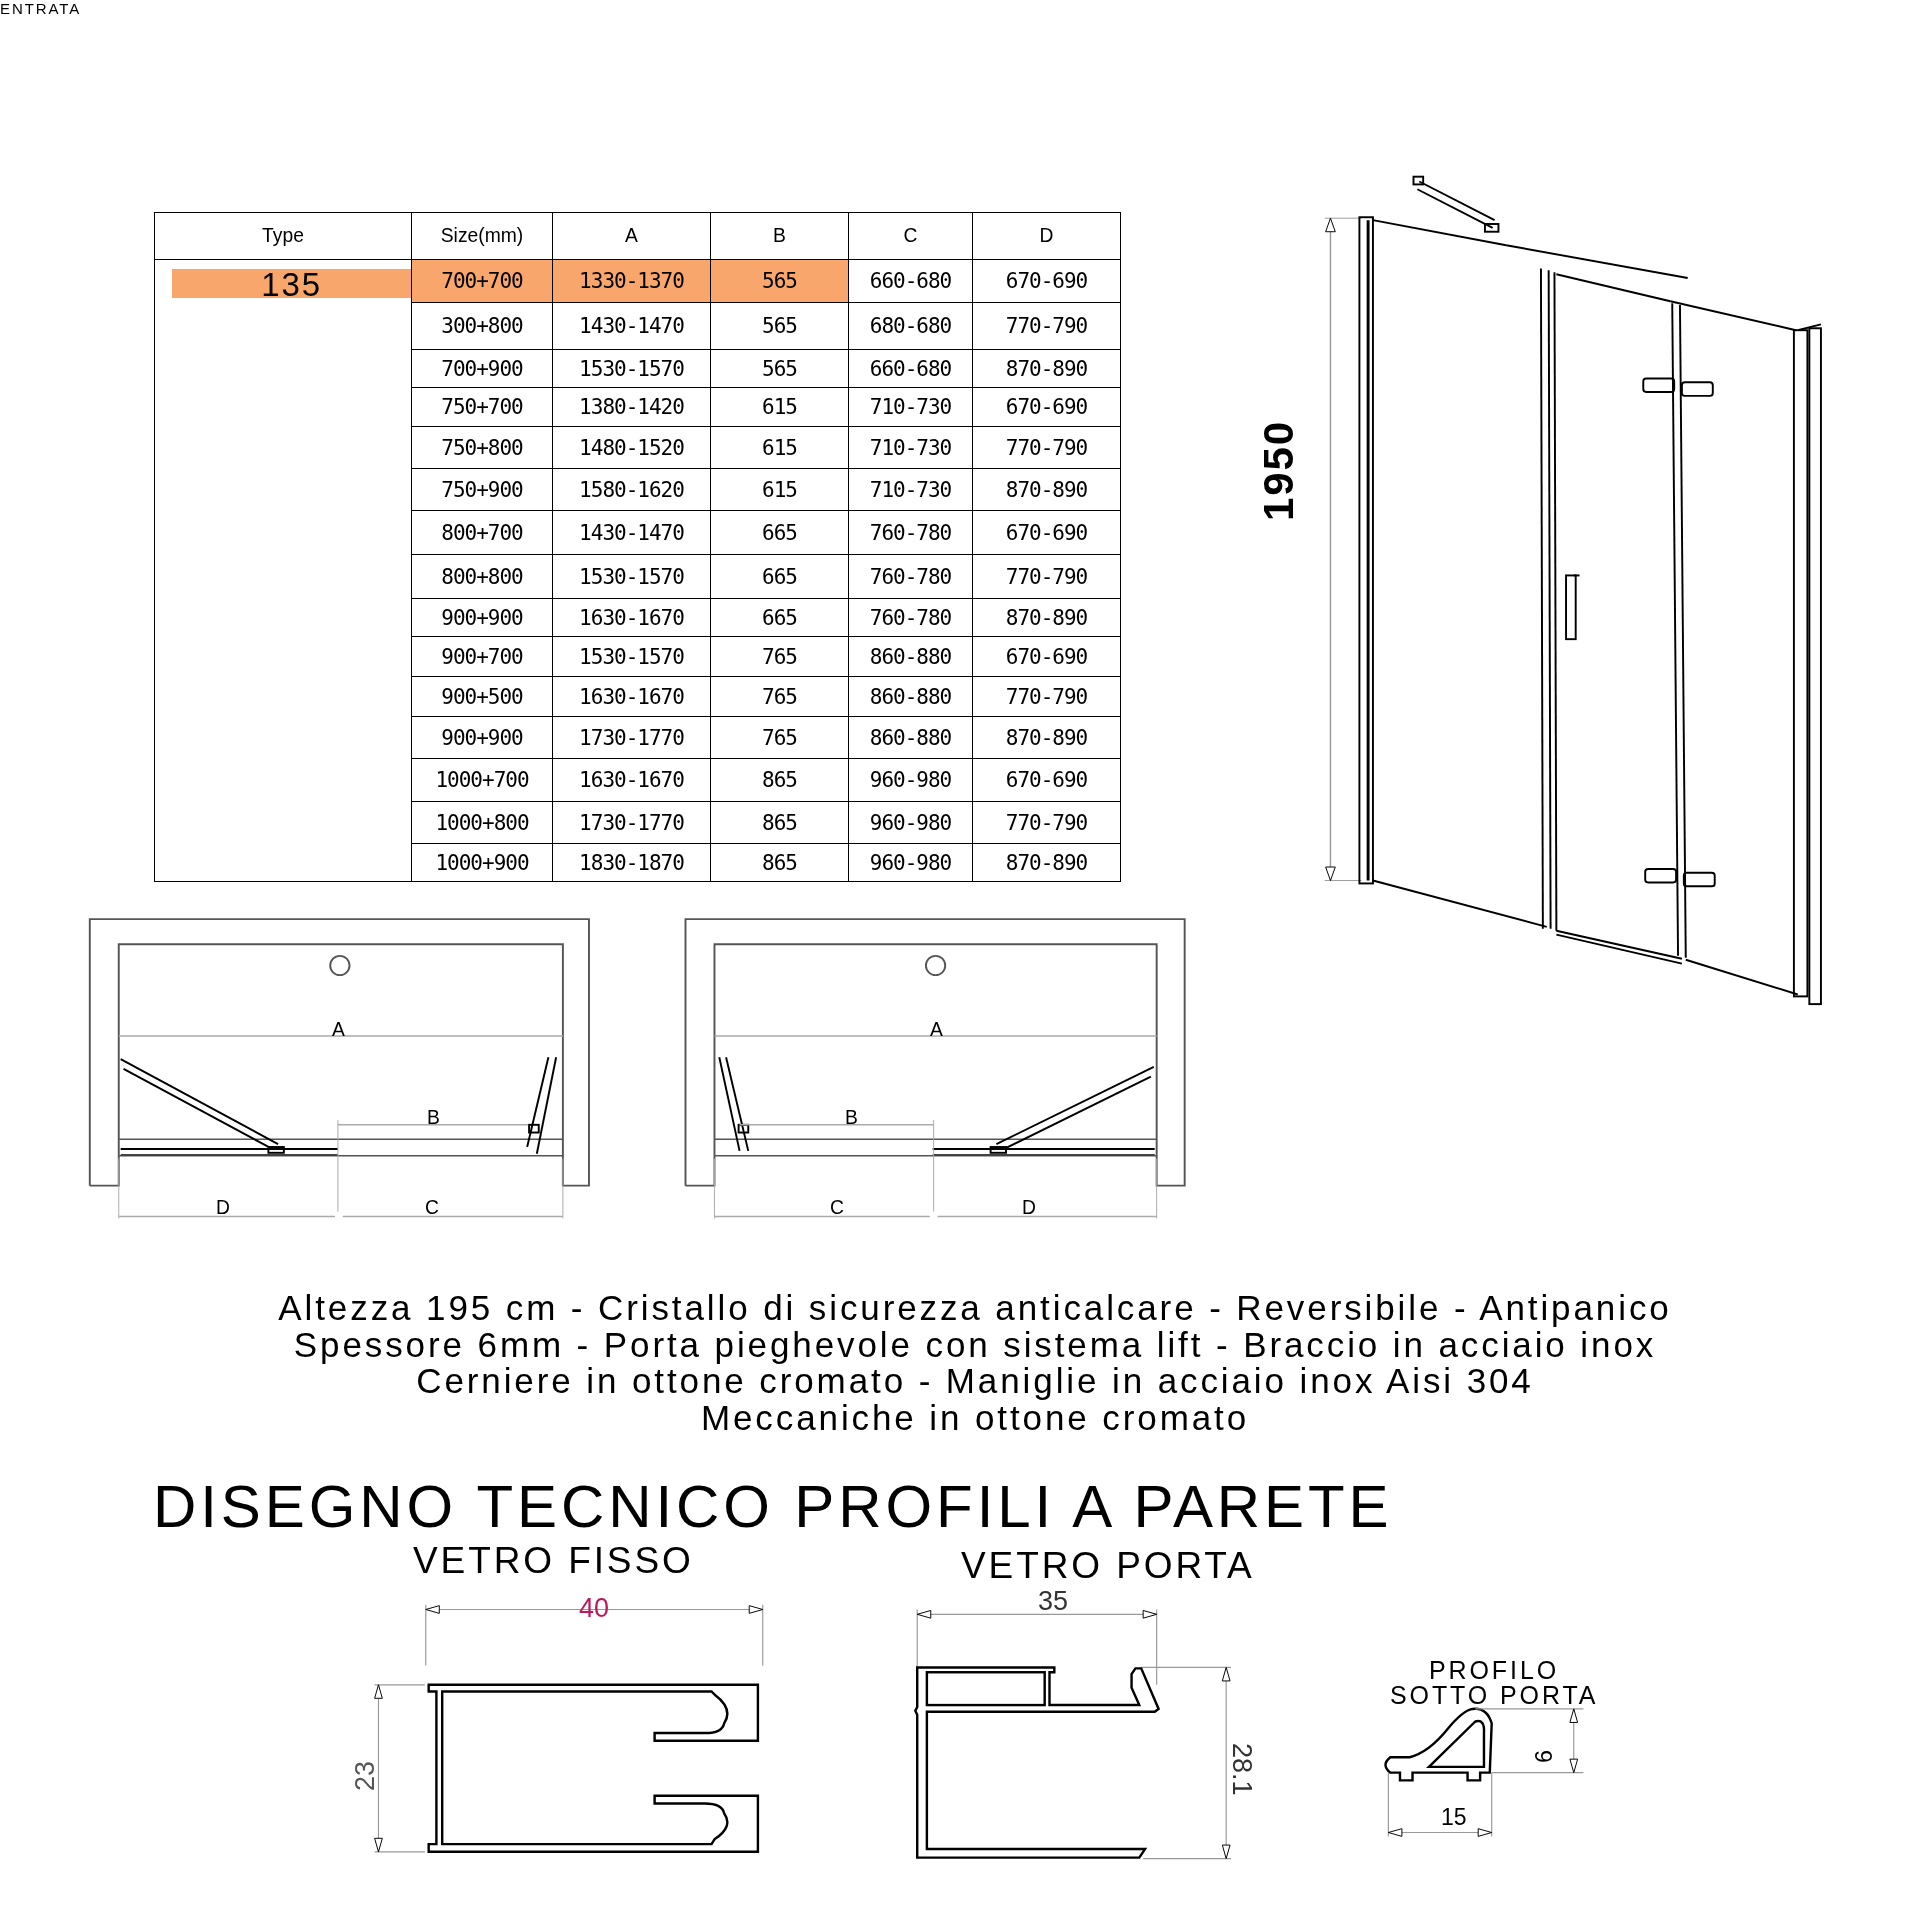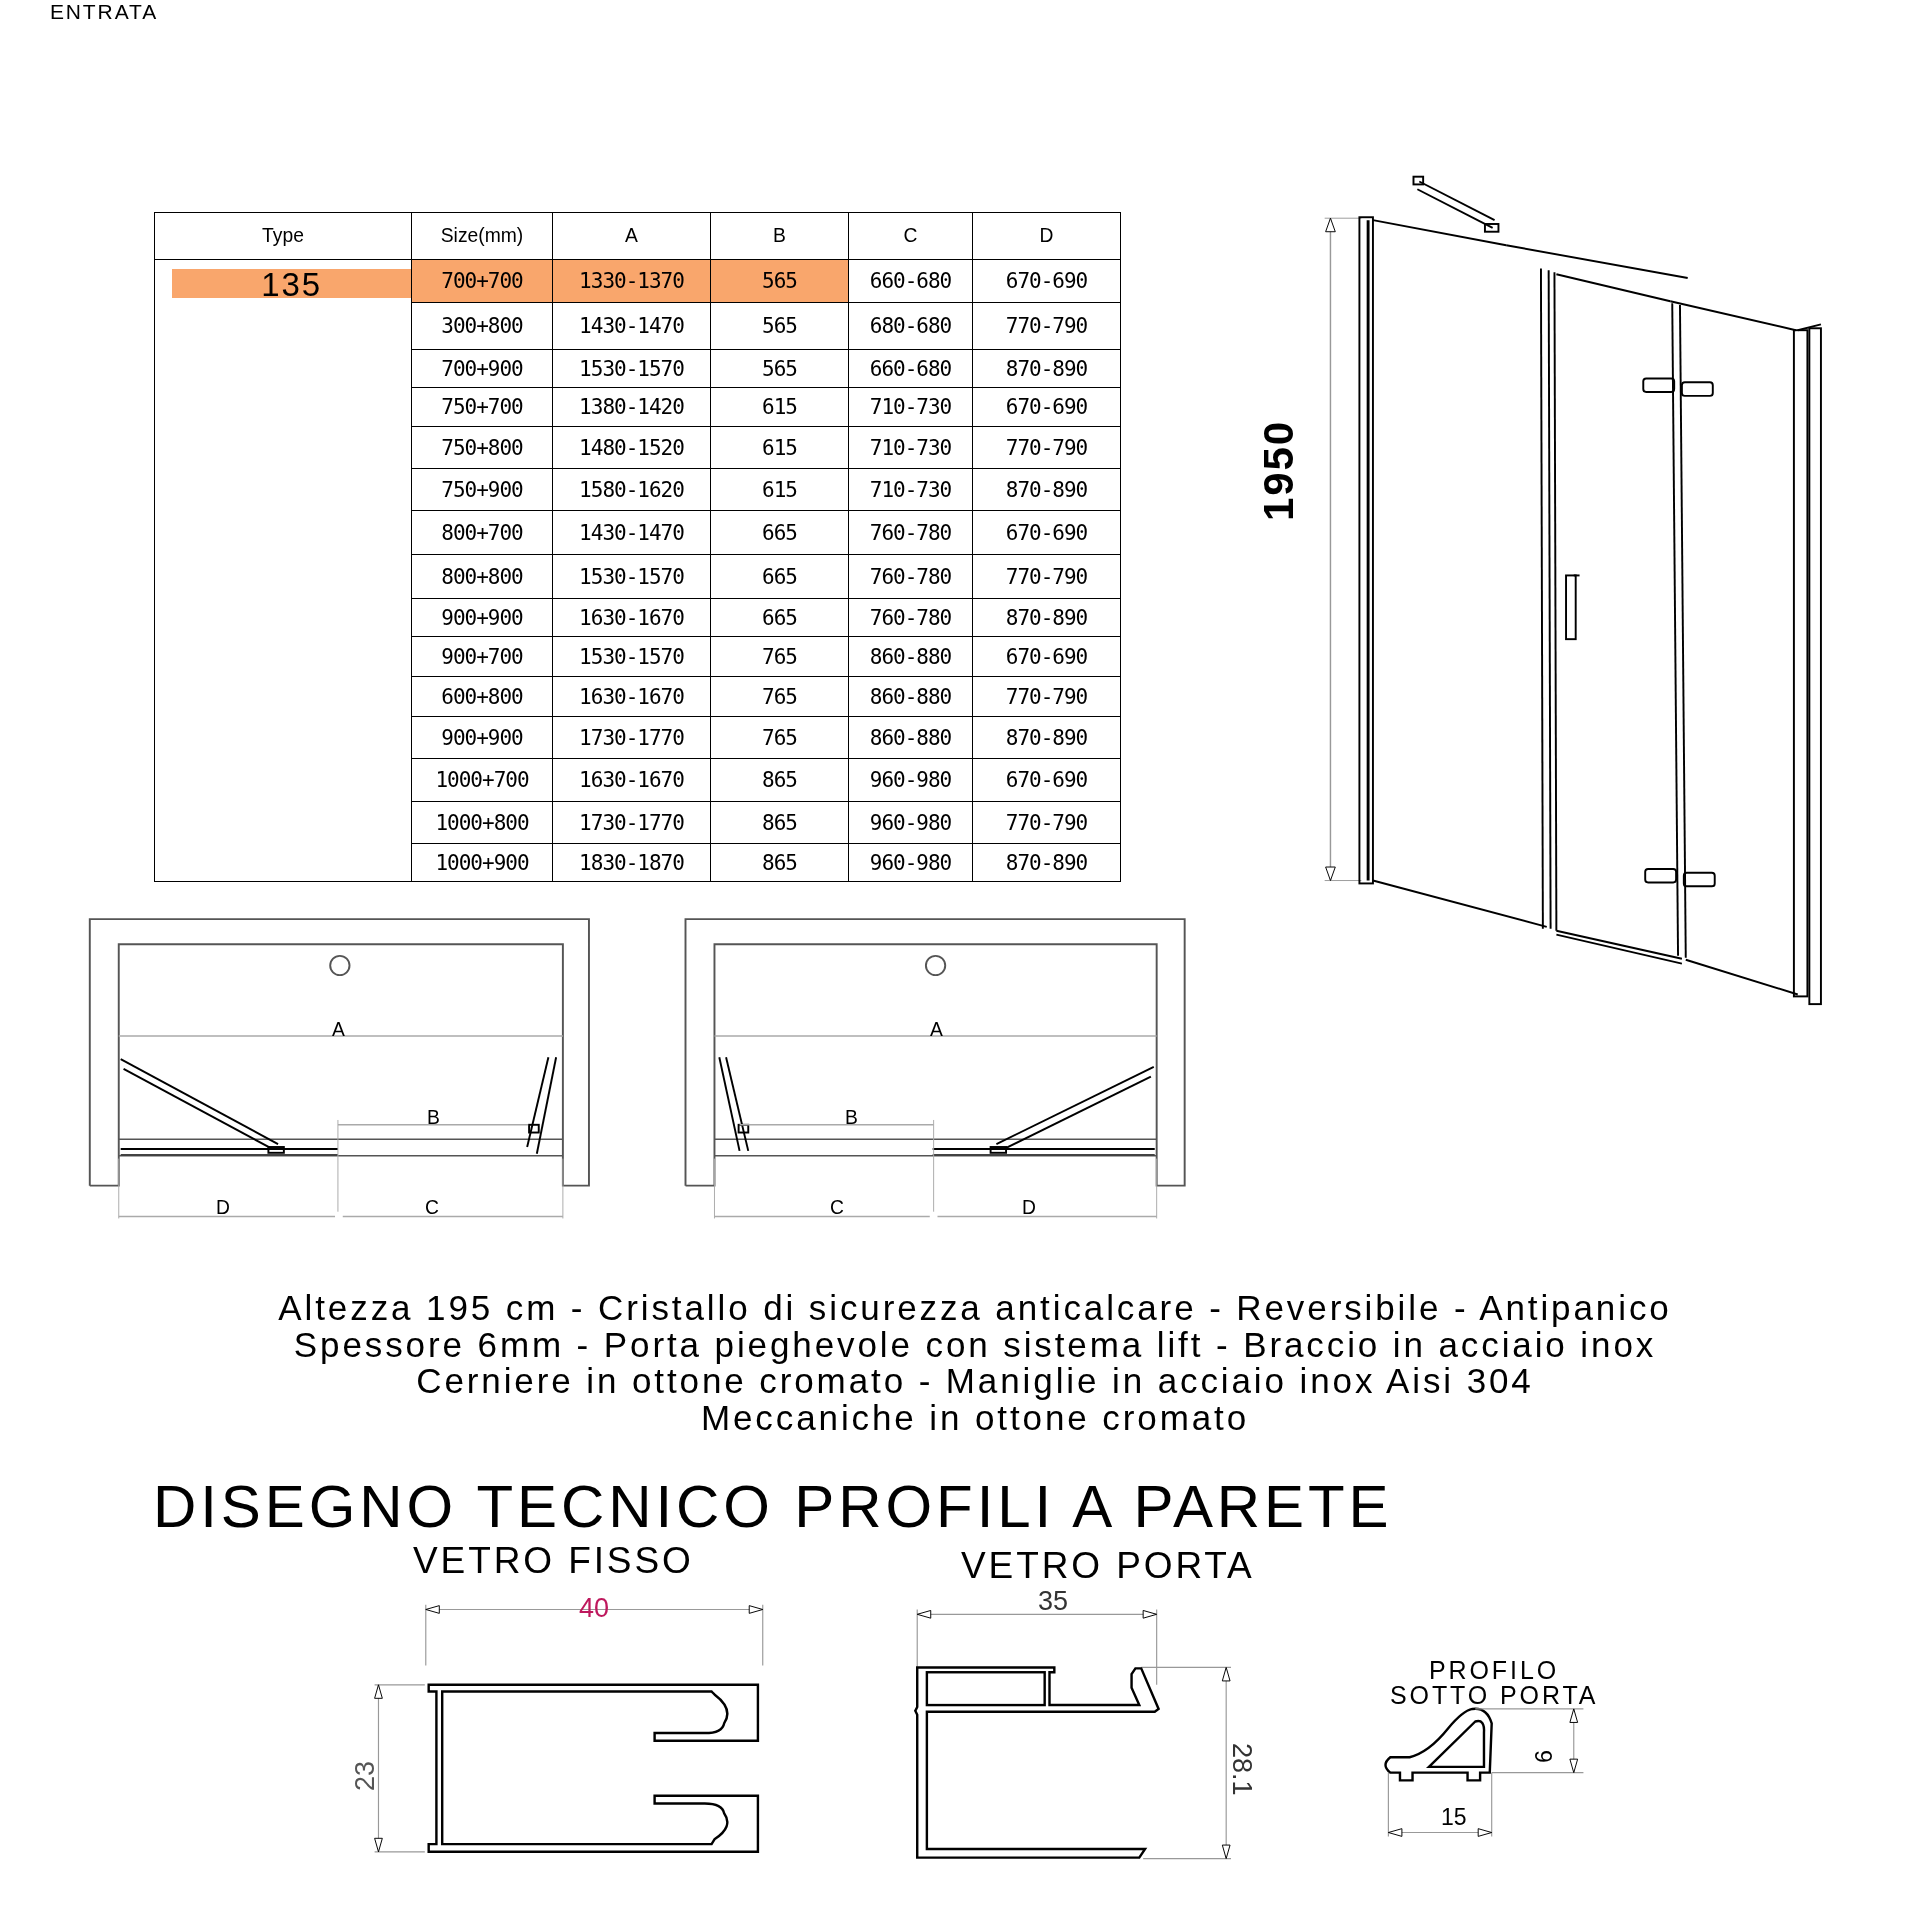--- a/index.html
+++ b/index.html
@@ -1,18 +1,18 @@
 <!DOCTYPE html>
 <html><head>
 <meta charset="utf-8">
 <style>
   html,body{margin:0;padding:0;background:#fff;}
   body{width:1931px;height:1931px;position:relative;overflow:hidden;font-family:"Liberation Sans",sans-serif;color:#000;}
   .abs{position:absolute;}
-  #entrata{left:676px;top:183px;width:208px;text-align:center;font-size:21px;letter-spacing:1.9px;}
+  #entrata{left:676px;top:183px;width:208px;text-align:left;font-size:15px;letter-spacing:1.9px;}
   #spec-table{position:absolute;left:154px;top:212px;border-collapse:collapse;}
   #spec-table td,#spec-table th{border:1.9px solid #000;padding:0;text-align:center;font-weight:normal;font-size:21px;}
   #spec-table th{height:46px;font-size:19.3px;}
   #spec-table td{font-family:"DejaVu Sans Mono","Liberation Mono",monospace;font-size:21px;letter-spacing:-1px;}
   #spec-table td.type-cell{vertical-align:top;border-bottom:1.9px solid #000;}
   .hl{background:#f9a66c;}
   .type-label{font-family:"Liberation Sans",sans-serif;font-size:33px;letter-spacing:1.9px;}
   .type-band{display:block;background:#f9a66c;height:29px;margin:8.7px 0 0 17.4px;line-height:31px;}
   .desc{position:absolute;left:0;width:1950px;text-align:center;font-size:35px;letter-spacing:2.9px;line-height:37px;}
   #main-title{position:absolute;left:153px;top:1472px;font-size:60px;letter-spacing:3.9px;}
@@ -112,21 +112,21 @@
         <td>870-890</td>
       </tr>
       <tr style="height: 40px;">
         <td>900+700</td>
         <td>1530-1570</td>
         <td>765</td>
         <td>860-880</td>
         <td>670-690</td>
       </tr>
       <tr style="height: 40px;">
-        <td>600+800</td>
+        <td>900+500</td>
         <td>1630-1670</td>
         <td>765</td>
         <td>860-880</td>
         <td>770-790</td>
       </tr>
       <tr style="height: 42px;">
         <td>900+900</td>
         <td>1730-1770</td>
         <td>765</td>
         <td>860-880</td>

